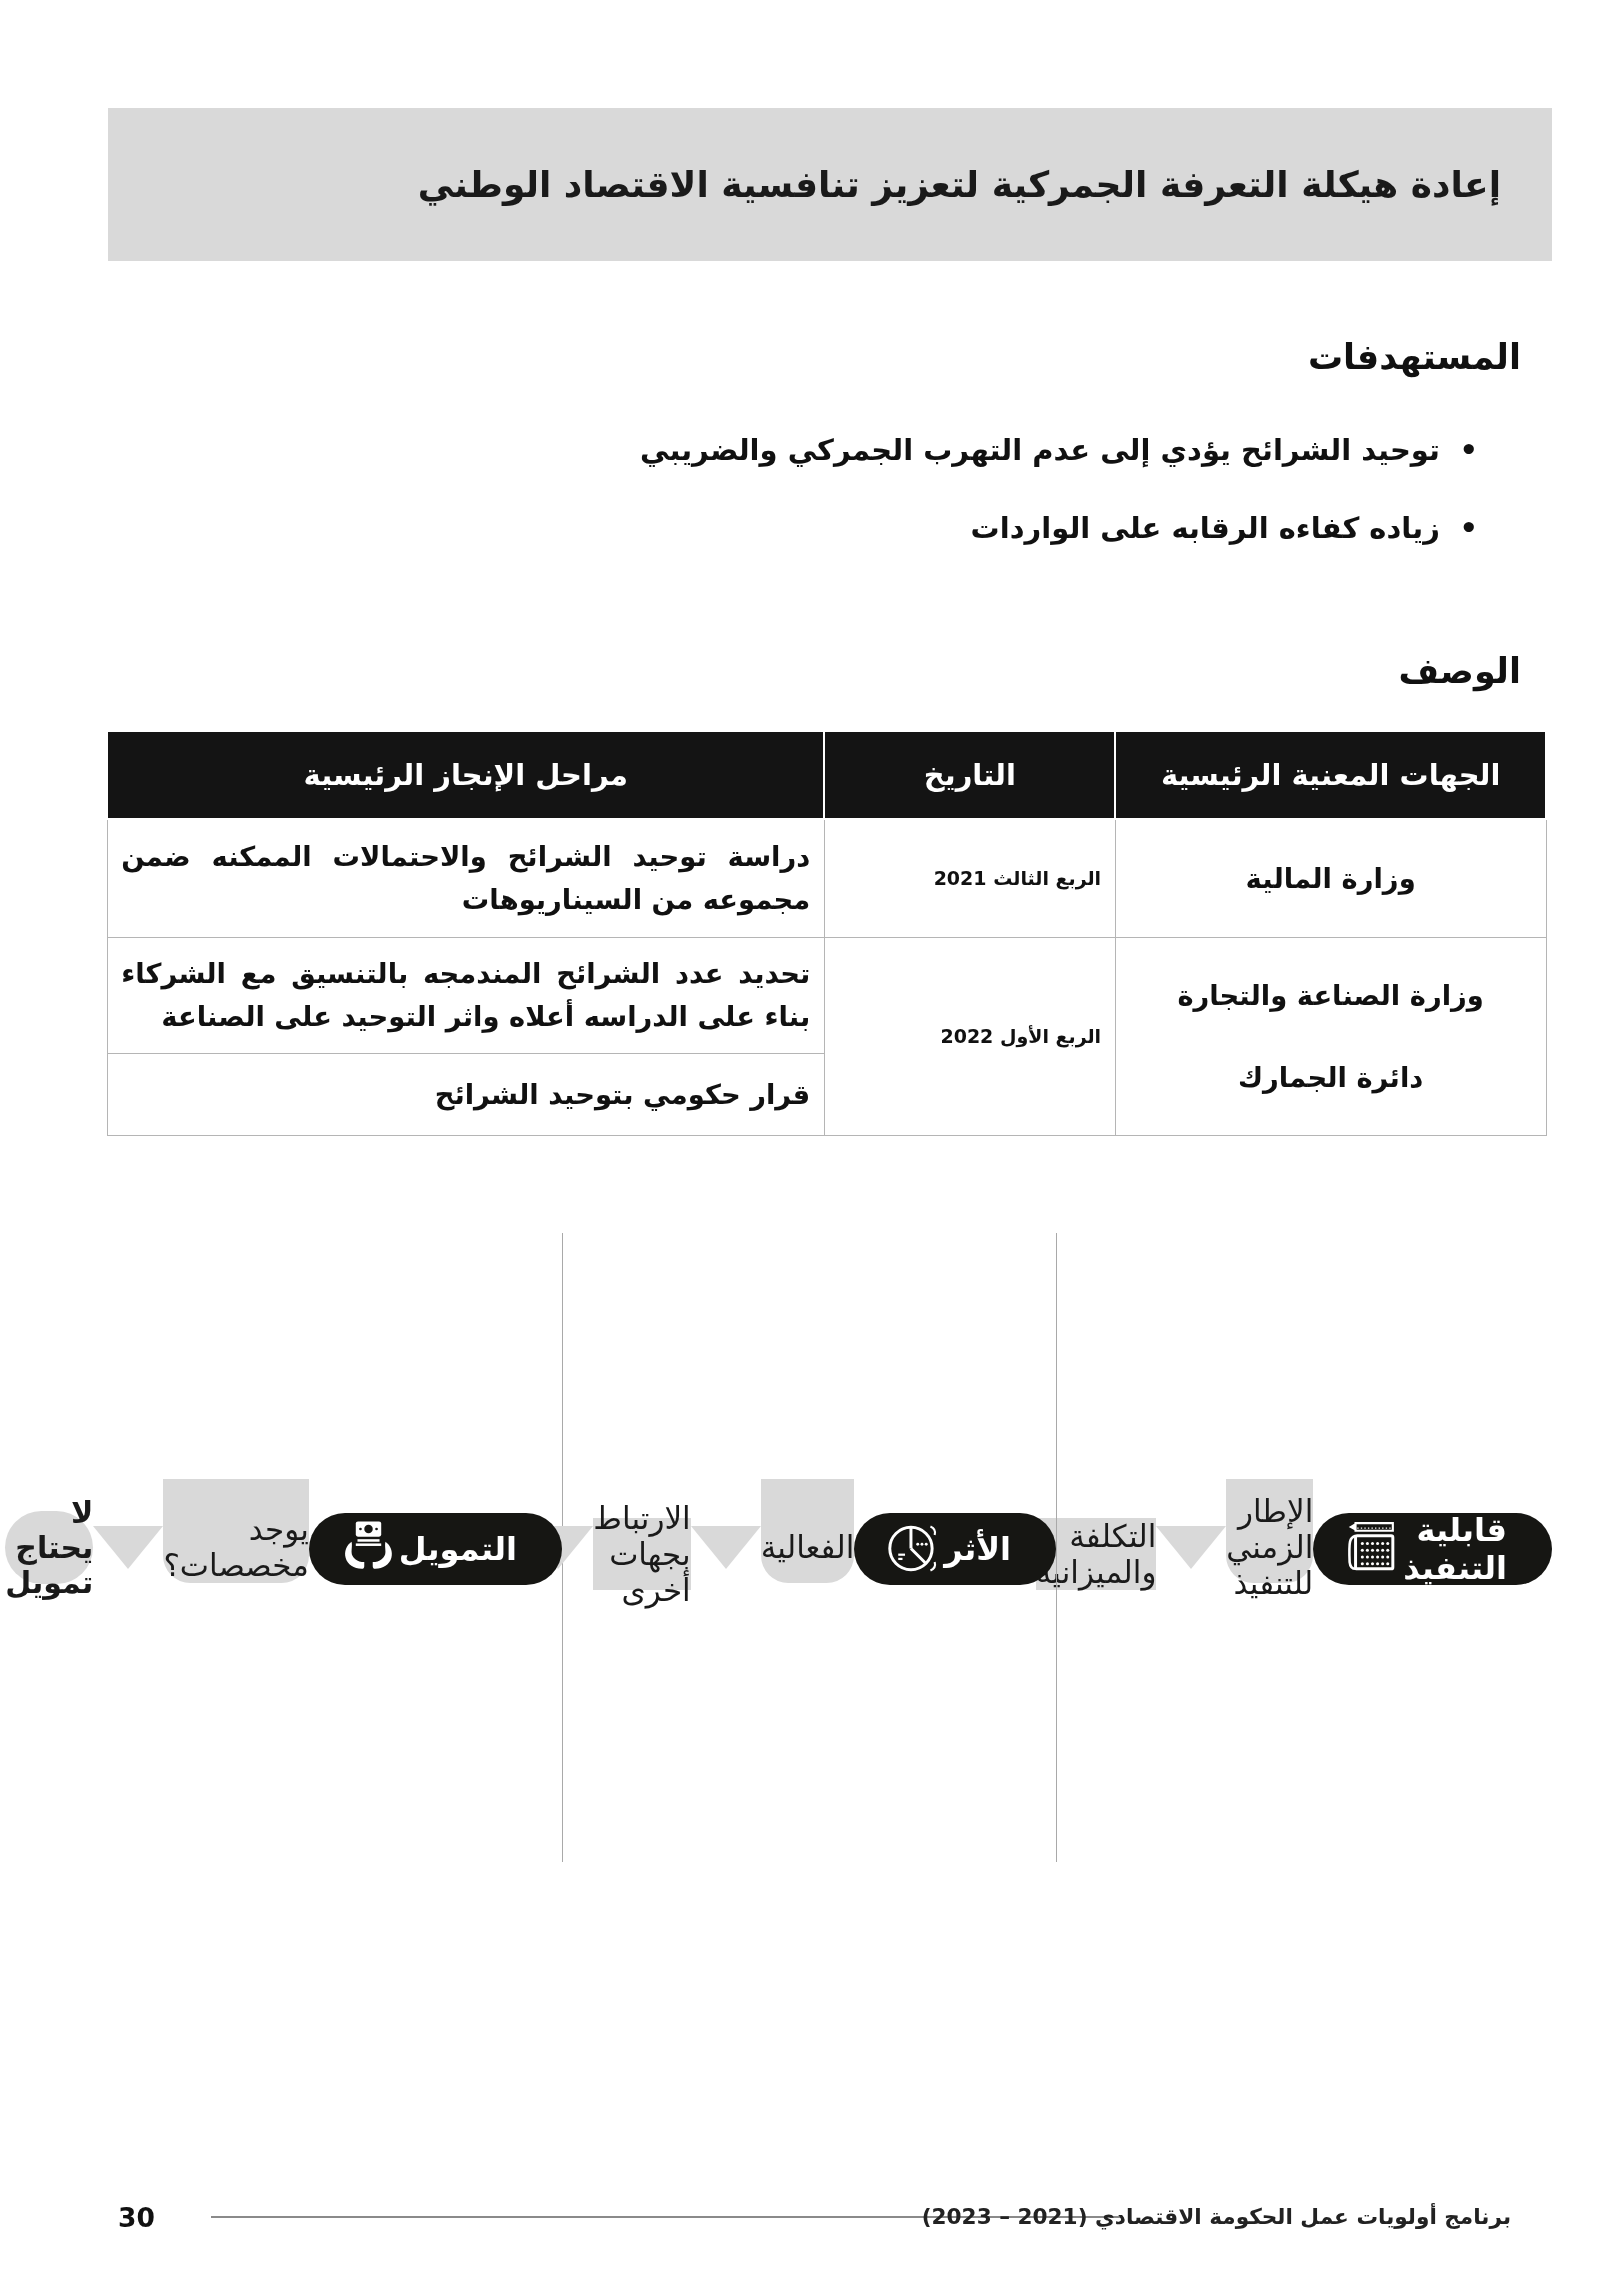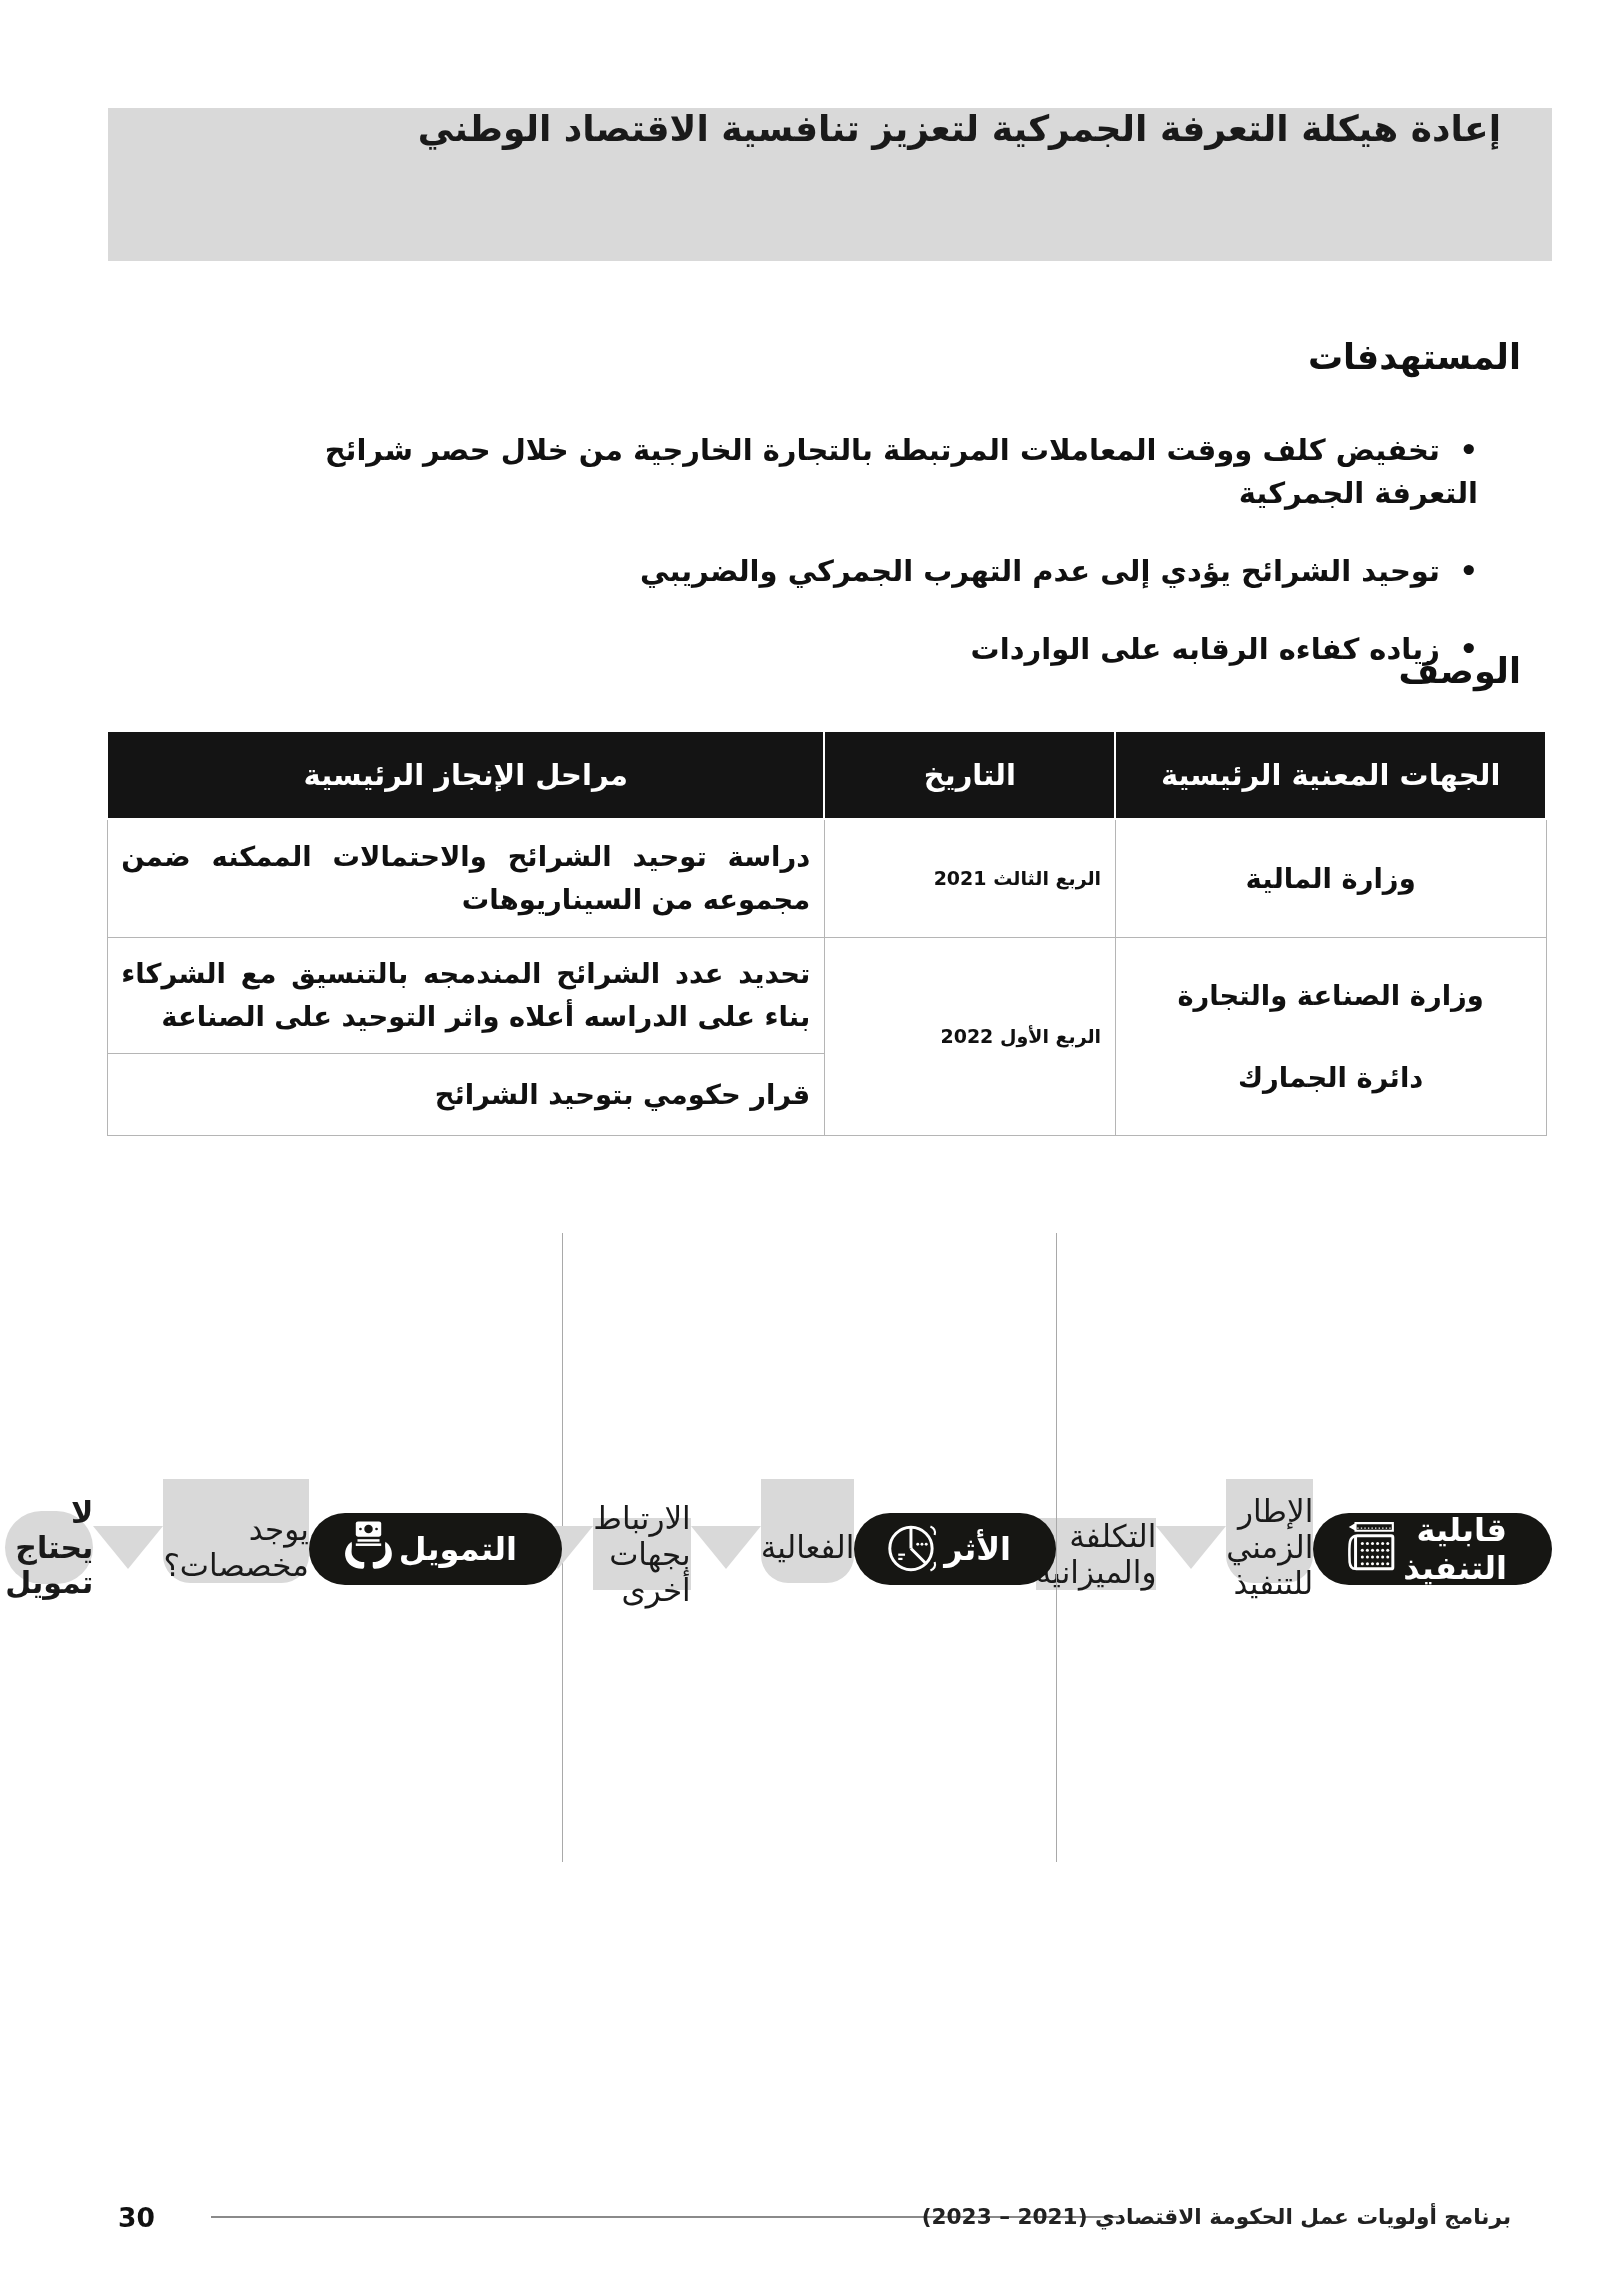--- a/index.html
+++ b/index.html
@@ -6,21 +6,21 @@
   html,body { background:#ffffff; }
   body { font-family:"DejaVu Sans", sans-serif; }
   .page {
     position:relative; width:1621px; height:2293px;
     background:#ffffff; overflow:hidden; direction:rtl;
   }
 
   
   .title-box {
     position:absolute; left:108px; top:108px; width:1444px; height:153px;
-    background:#d9d9d9; display:flex; 
+    background:#d9d9d9; display:flex; align-items:center;
   }
   .title-box .title {
     width:100%; text-align:right; padding-right:51px; padding-left:39px;
     font-size:36px; font-weight:700; color:#1a1a1a; white-space:nowrap;
   }
 
   
   .sec-heading {
     position:absolute; right:100px; font-size:35px; font-weight:700; color:#111;
   }
@@ -108,21 +108,20 @@
 <body>
 
 <div class="page">
 
   <div class="title-box">
     <div class="title">إعادة هيكلة التعرفة الجمركية لتعزيز تنافسية الاقتصاد الوطني</div>
   </div>
 
   <h2 class="sec-heading h-targets">المستهدفات</h2>
   <ul class="bullets">
-    <li><span class="bdot">•</span><span>تخفيض كلف ووقت المعاملات المرتبطة بالتجارة الخارجية من خلال حصر شرائح التعرفة الجمركية</span></li>
     <li><span class="bdot">•</span><span>توحيد الشرائح يؤدي إلى عدم التهرب الجمركي والضريبي</span></li>
     <li><span class="bdot">•</span><span>زياده كفاءه الرقابه على الواردات</span></li>
   </ul>
 
   <h2 class="sec-heading h-desc">الوصف</h2>
 
   <table class="desc-table">
     <thead>
       <tr>
         <th class="col-entities">الجهات المعنية الرئيسية</th>

